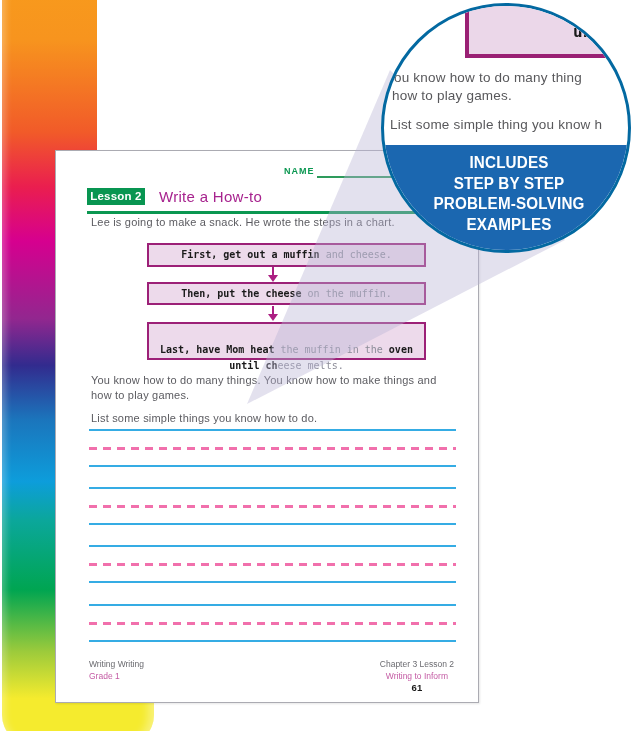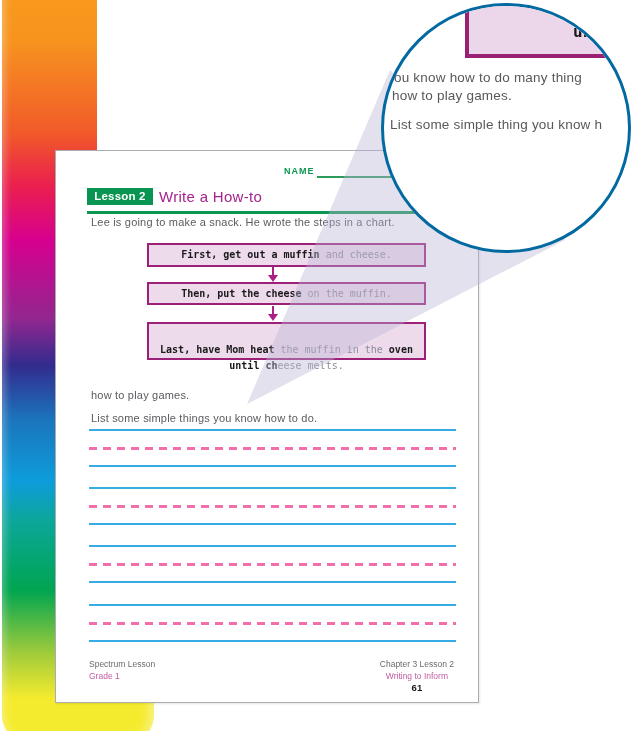--- a/index.html
+++ b/index.html
@@ -15,21 +15,21 @@
     box-shadow:inset -6px 0 8px rgba(255,255,255,0.35), inset 4px 0 6px rgba(255,255,255,0.25);}
   .book-mask{position:absolute;left:97px;top:-30px;width:80px;height:180px;background:#ffffff;}
 
   
   .worksheet{position:absolute;left:55px;top:150px;width:424px;height:553px;background:#ffffff;
     border:1px solid #ABABB2;box-sizing:border-box;box-shadow:1px 1px 2px rgba(0,0,0,0.10);}
 
   .name-label{position:absolute;left:228px;top:15px;font-size:9px;font-weight:bold;color:#0B9751;letter-spacing:1px;}
   .name-line{position:absolute;left:261px;top:25px;width:134px;height:1.5px;background:#2E9B5C;}
 
-  .badge{position:absolute;left:31px;top:37px;width:66px;height:17px;background:#089551;color:#ffffff;
+  .badge{position:absolute;left:31px;top:37px;width:58px;height:17px;background:#089551;color:#ffffff;
     font-size:11.5px;font-weight:bold;text-align:center;line-height:17px;letter-spacing:0.2px;}
   .lesson-title{position:absolute;left:103px;top:37px;font-size:15px;color:#A7238E;letter-spacing:0.3px;}
   .rule{position:absolute;left:31px;top:60px;width:369px;height:2.5px;background:#0B9751;}
 
   .para{position:absolute;margin:0;font-size:11px;line-height:15px;color:#5B5B60;letter-spacing:0.2px;}
   .p1{left:35px;top:64px;width:360px;}
   .p2{left:35px;top:222px;width:370px;}
   .p3{left:35px;top:260px;width:370px;}
 
   .step-box{position:absolute;left:91px;width:279px;background:#EDDAEB;border:2px solid #9C2077;
@@ -107,54 +107,60 @@
     </div>
     <div class="arrow arrow2">
       <span class="stem"></span>
         <span class="head"></span>
     </div>
     <div class="step-box box3">
       <div><span class="b">Last, have Mom heat</span><span class="n"> the muffin in the </span><span class="b">oven</span></div>
       <div><span class="b">until ch</span><span class="n">eese melts.</span></div>
     </div>
 
-    <p class="para p2"><br><span>how to play games.</span></p>
+    <p class="para p2"><span>You know how to do many things. You know how to make things and</span><br><span>how to play games.</span></p>
     <p class="para p3">List some simple things you know how to do.</p>
 
     <div class="writing-lines">
         <div class="wline solid" style="top: 278px;"></div>
         <div class="wline dashed" style="top: 296px;"></div>
         <div class="wline solid" style="top: 314px;"></div>
         <div class="wline solid" style="top: 336px;"></div>
         <div class="wline dashed" style="top: 354px;"></div>
         <div class="wline solid" style="top: 372px;"></div>
         <div class="wline solid" style="top: 394px;"></div>
         <div class="wline dashed" style="top: 412px;"></div>
         <div class="wline solid" style="top: 430px;"></div>
         <div class="wline solid" style="top: 453px;"></div>
         <div class="wline dashed" style="top: 471px;"></div>
         <div class="wline solid" style="top: 489px;"></div>
       </div>
 
     <div class="footer footer-left">
-      <div class="f-gray">Spectrum Lesson</div>
+      <div class="f-gray">Writing Writing</div>
       <div class="f-pink">Grade 1</div>
     </div>
     <div class="footer footer-right">
       <div class="f-gray">Chapter 3 Lesson 2</div>
       <div class="f-pink">Writing to Inform</div>
       <div class="f-num">61</div>
     </div>
   </div>
 
   <div class="beam"></div>
 
   <div class="magnifier">
     <div class="mag-box">
       <span class="l1">Last, ha</span>
       <span class="l2">un</span>
     </div>
     <div class="mag-t mt1">ou know how to do many thing</div>
     <div class="mag-t mt2">how to play games.</div>
     <div class="mag-t mt3">List some simple thing you know h</div>
+    <div class="mag-badge">
+      <div>INCLUDES</div>
+      <div>STEP BY STEP</div>
+      <div>PROBLEM-SOLVING</div>
+      <div>EXAMPLES</div>
+    </div>
   </div>
 
 </div>
 
 </body></html>

